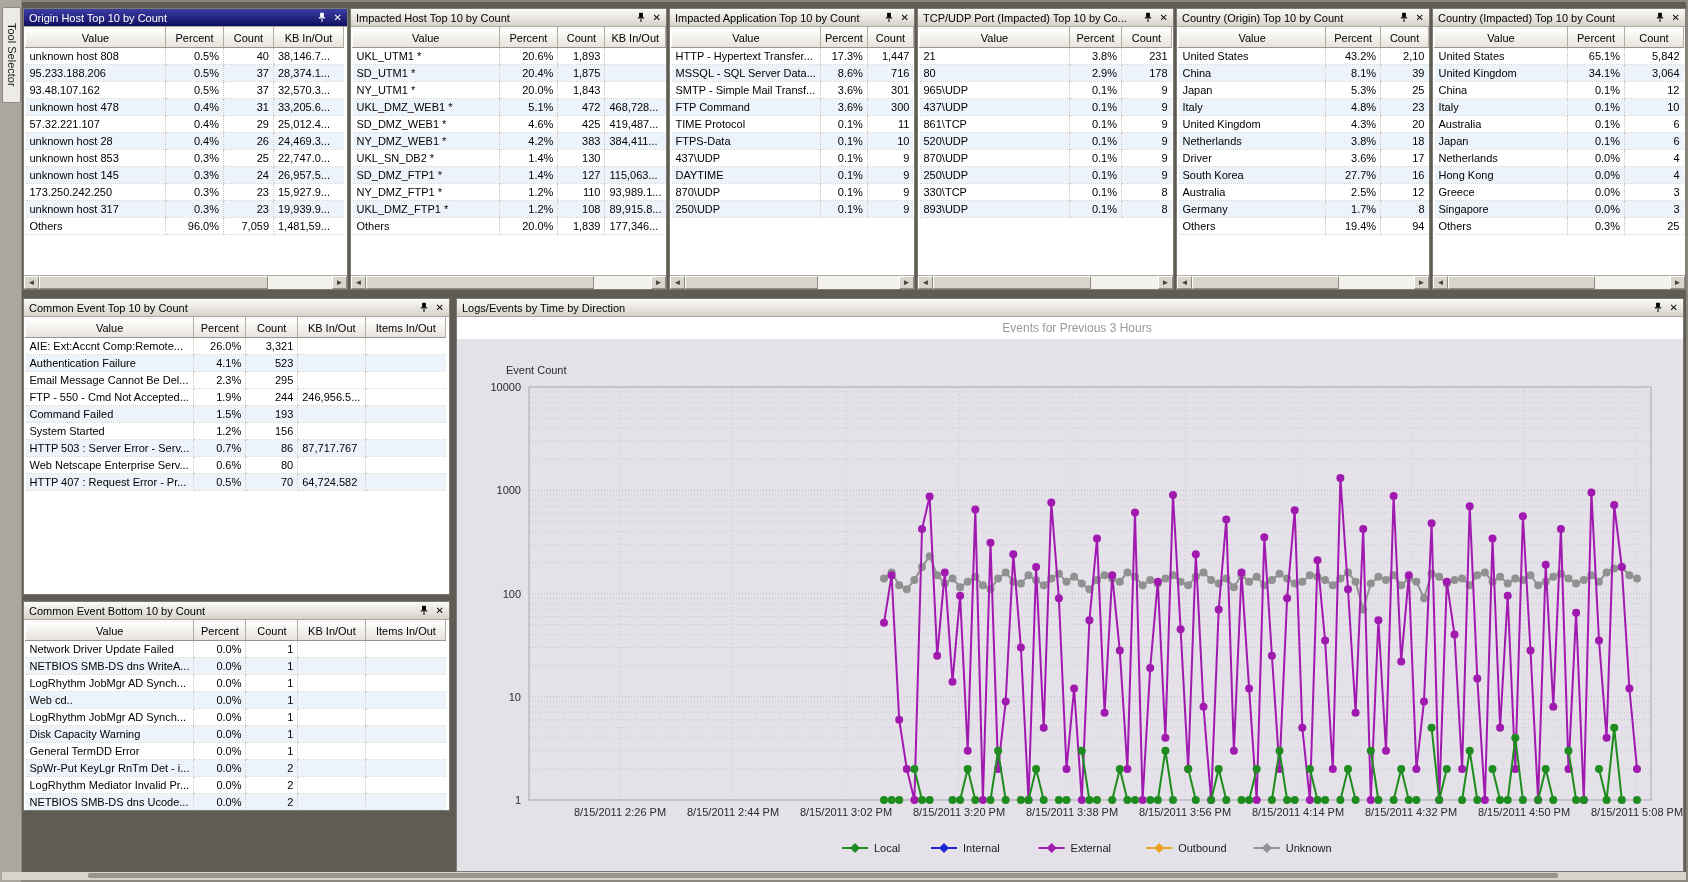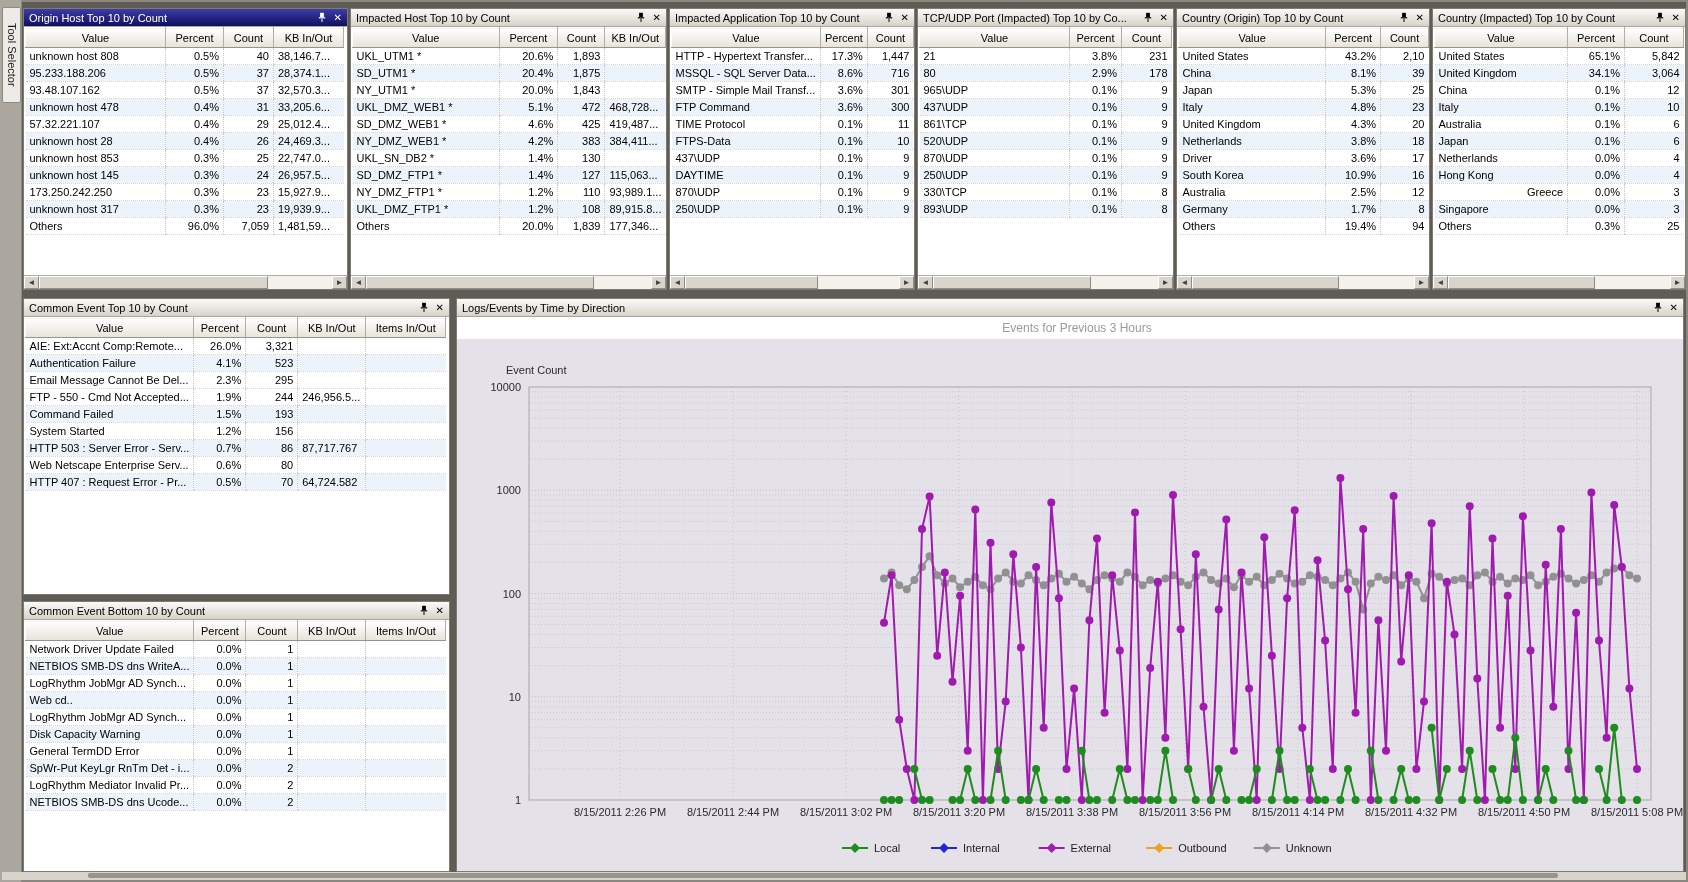--- a/index.html
+++ b/index.html
@@ -525,21 +525,21 @@
               <td class="num" style="width: 55px;">3.8%</td>
               <td class="num" style="width: 48px;">18</td>
             </tr>
             <tr>
               <td style="width: 148px;">Driver</td>
               <td class="num" style="width: 55px;">3.6%</td>
               <td class="num" style="width: 48px;">17</td>
             </tr>
             <tr class="alt">
               <td style="width: 148px;">South Korea</td>
-              <td class="num" style="width: 55px;">10.9%</td>
+              <td class="num" style="width: 55px;">27.7%</td>
               <td class="num" style="width: 48px;">16</td>
             </tr>
             <tr>
               <td style="width: 148px;">Australia</td>
               <td class="num" style="width: 55px;">2.5%</td>
               <td class="num" style="width: 48px;">12</td>
             </tr>
             <tr class="alt">
               <td style="width: 148px;">Germany</td>
               <td class="num" style="width: 55px;">1.7%</td>
@@ -619,21 +619,21 @@
               <td style="width: 133px;">Netherlands</td>
               <td class="num" style="width: 57px;">0.0%</td>
               <td class="num" style="width: 59px;">4</td>
             </tr>
             <tr class="alt">
               <td style="width: 133px;">Hong Kong</td>
               <td class="num" style="width: 57px;">0.0%</td>
               <td class="num" style="width: 59px;">4</td>
             </tr>
             <tr>
-              <td style="width: 133px; text-align: right;">Greece</td>
+              <td style="width: 133px;">Greece</td>
               <td class="num" style="width: 57px;">0.0%</td>
               <td class="num" style="width: 59px;">3</td>
             </tr>
             <tr class="alt">
               <td style="width: 133px;">Singapore</td>
               <td class="num" style="width: 57px;">0.0%</td>
               <td class="num" style="width: 59px;">3</td>
             </tr>
             <tr>
               <td style="width: 133px;">Others</td>
@@ -737,21 +737,21 @@
               <td style="width: 168px;">HTTP 407 : Request Error - Pr...</td>
               <td class="num" style="width: 52px;">0.5%</td>
               <td class="num" style="width: 52px;">70</td>
               <td style="width: 68px;">64,724.582</td>
               <td style="width: 80px;"></td>
             </tr>
           </tbody>
         </table>
       </div>
     </div>
-    <div class="panel" style="left: 23px; top: 601px; width: 427px; height: 271px;">
+    <div class="panel" style="left: 23px; top: 601px; width: 427px; height: 210px;">
       <div class="ptitle">
         <span class="ptitle-text">Common Event Bottom 10 by Count</span>
         <span class="pbtns">
           <span class="pin">
             <svg width="10" height="11" viewBox="0 0 10 11">
               <rect x="3.1" y="0.8" width="3.8" height="4.2"></rect>
               <rect x="1.8" y="5.2" width="6.4" height="1.2"></rect>
               <rect x="4.5" y="6.6" width="1" height="3.4"></rect>
             </svg>
           </span>

